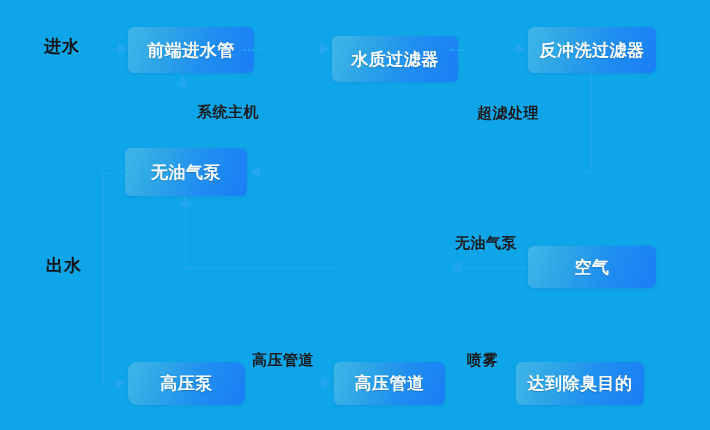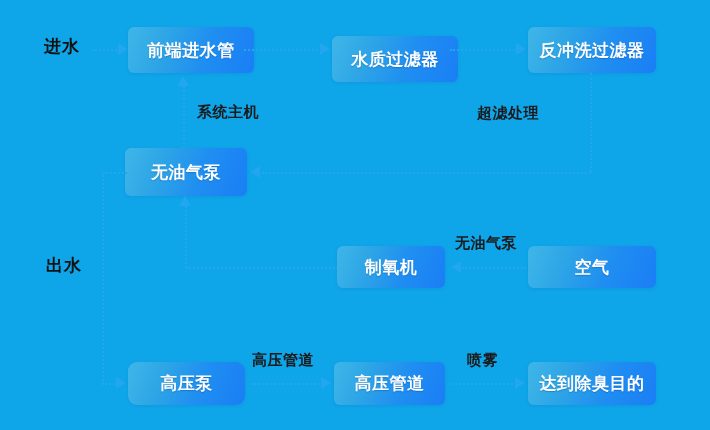--- a/index.html
+++ b/index.html
@@ -125,23 +125,20 @@
   <div class="h-line" style="left:103px; top:172px; width:24px;"></div>
   <div class="v-line" style="left:102px; top:172px; height:212px;"></div>
   <div class="h-line" style="left:102px; top:383px; width:16px;"></div>
   <div class="arrow-r" style="left:116px; top:377px;"></div>
   <div class="term-label" style="left:46px; top:254px;">出水</div>
 
   <div class="h-line" style="left:186px; top:267px; width:152px;"></div>
   <div class="v-line" style="left:185px; top:206px; height:62px;"></div>
   <div class="arrow-u" style="left:179px; top:196px;"></div>
 
-  <div class="node" style="left:337px; top:246px; width:108px; height:42px;">
-    <span>制氧机</span>
-  </div>
 
   <div class="h-line" style="left:462px; top:267px; width:64px;"></div>
   <div class="arrow-l" style="left:451px; top:261px;"></div>
   <div class="edge-label" style="left:455px; top:234px;">无油气泵</div>
 
   <div class="node" style="left:528px; top:246px; width:128px; height:42px;font-family:Liberation Mono, monospace;">
     <span>空气</span>
   </div>
 
   <div class="node" style="left:128px; top:362px; width:117px; height:43px;border-radius:9px;">
@@ -153,17 +150,17 @@
   <div class="edge-label" style="left:252px; top:351px;text-align:right;">高压管道</div>
 
   <div class="node" style="left:334px; top:362px; width:111px; height:43px;">
     <span>高压管道</span>
   </div>
 
   <div class="h-line" style="left:451px; top:383px; width:66px;"></div>
   <div class="arrow-r" style="left:515px; top:377px;"></div>
   <div class="edge-label" style="left:467px; top:351px;">喷雾</div>
 
-  <div class="node" style="left:528px; top:362px; width:128px; height:43px;justify-content:center;">
+  <div class="node" style="left:516px; top:362px; width:128px; height:43px;justify-content:center;">
     <span>达到除臭目的</span>
   </div>
 
 </div>
 
 </body></html>

